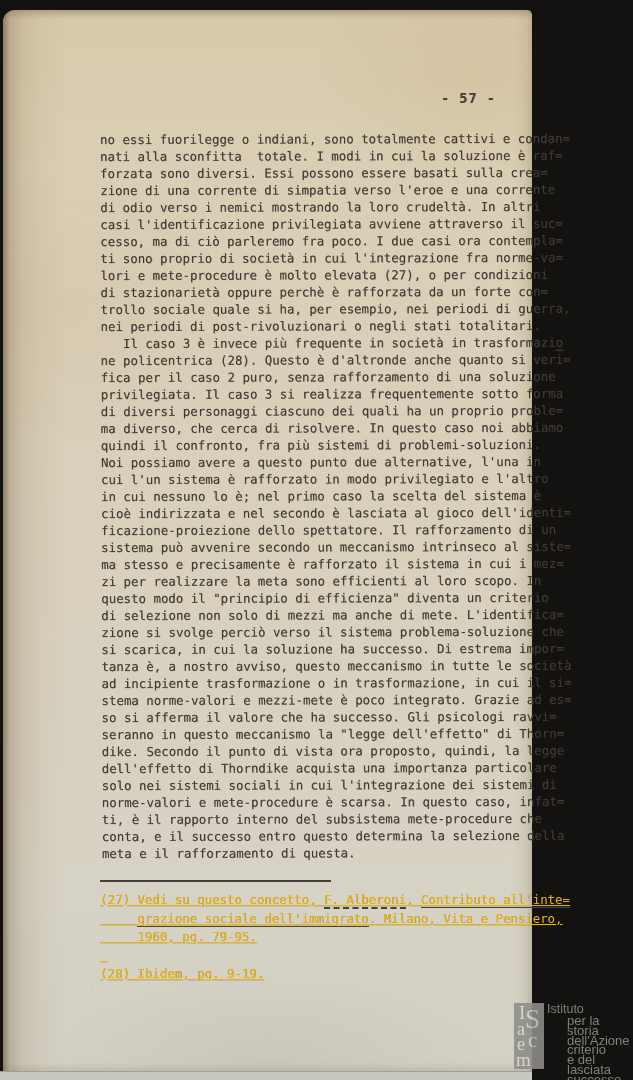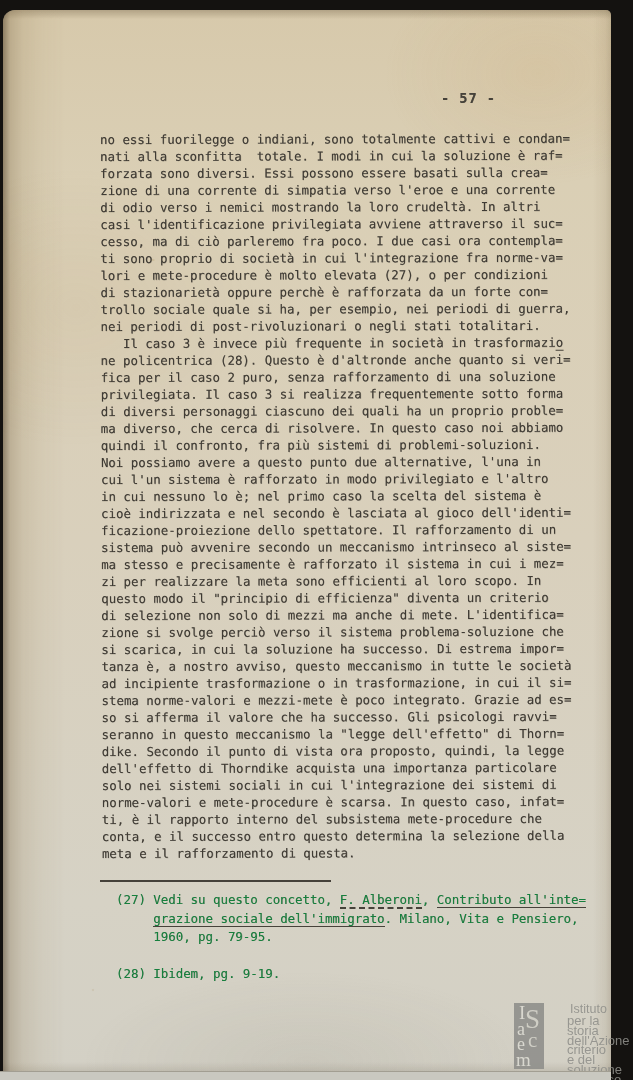--- a/index.html
+++ b/index.html
@@ -3,21 +3,21 @@
 <meta charset="utf-8">
 <style>
   html,body{margin:0;padding:0;}
   body{
     width:633px;height:1080px;
     background:#141210;
     overflow:hidden;
     position:relative;
     font-family:"DejaVu Sans Mono", monospace;
   }
-  #screen{position:absolute;inset:0;width:611px;height:1080px;}
+  #screen{position:absolute;inset:0;width:532px;height:1080px;}
 
   
   .paper{
     position:absolute;left:3px;top:10px;right:0;bottom:8px;
     background:linear-gradient(180deg,#d7c9ab 0%,#dacfb5 16%,#d9d0bc 50%,#d6d2c5 84%,#d3d0c5 100%);
     border-radius:12px 5px 0 0;
   }
   .paper::before{ 
     content:"";position:absolute;inset:0;border-radius:inherit;pointer-events:none;
     background:
@@ -51,24 +51,25 @@
   }
 
   .body-text{
     position:absolute;left:100px;top:131px;
     font:12.4px/17px "DejaVu Sans Mono",monospace;
     color:#3f3b34;white-space:pre;
     text-shadow:.3px .3px .5px rgba(62,58,50,.45);
     transform:rotate(-0.15deg);transform-origin:0 0;
   }
   .footnotes{
-    position:absolute;left:116px;top:891px;
+    position:absolute;left:100px;top:891px;
     font:12.4px/18.5px "DejaVu Sans Mono",monospace;
-    color:#15803d;white-space:pre;
+    color:#eab308;white-space:pre;
     text-shadow:.3px .3px .5px rgba(62,58,50,.45);
+    text-decoration:underline;
   }
   .tline{min-height:1em;}
   .u-solid{border-bottom:1.6px solid #46423a;}
   .u-dashed{border-bottom:2px dashed #46423a;}
 
   .fn-separator{
     position:absolute;left:100px;top:880px;width:231px;height:2px;
     background:#45413a;
   }
 
@@ -83,21 +84,21 @@
     background:#8e8e8a;color:#dbdad2;
     font-family:"Liberation Serif",serif;
   }
   .wm-monogram span{position:absolute;line-height:1;}
   .wm-l-i{left:5px;top:0;font-size:19px;}
   .wm-l-s{left:11px;top:3px;font-size:27px;color:#cfcec6;}
   .wm-l-a{left:3px;top:17px;font-size:18px;}
   .wm-l-e{left:3px;top:32px;font-size:18px;}
   .wm-l-c{left:14px;top:27px;font-size:21px;color:#cfcec6;}
   .wm-l-m{left:2px;top:47px;font-size:19px;}
-  .wm-text{display:flex;flex-direction:column;justify-content:space-between;color:#8f8f8a;align-items:center;}
+  .wm-text{display:flex;flex-direction:column;justify-content:space-between;color:#8f8f8a;}
   .wm-big{font-size:12.5px;line-height:13px;}
   .wm-small{font-size:13px;line-height:9.8px;padding-left:20px;}
 </style>
 </head>
 <body>
 
 <div id="screen">
 
   <div class="paper"></div>
 
@@ -115,20 +116,20 @@
       <span class="wm-l-s">S</span>
       <span class="wm-l-a">a</span>
       <span class="wm-l-e">e</span>
       <span class="wm-l-c">c</span>
       <span class="wm-l-m">m</span>
     </div>
     <div class="wm-text">
       <span class="wm-big">Istituto</span>
       <span class="wm-small">per la storia</span>
       <span class="wm-small">dell'Azione criterio</span>
-      <span class="wm-small">e del soluzione</span>
+      <span class="wm-small">e del lasciata</span>
       <span class="wm-small">successo in Italia</span>
       <span class="wm-big">Alberoni</span>
     </div>
   </div>
 
   <div class="scan-strip"></div>
 </div>
 
 </body></html>

